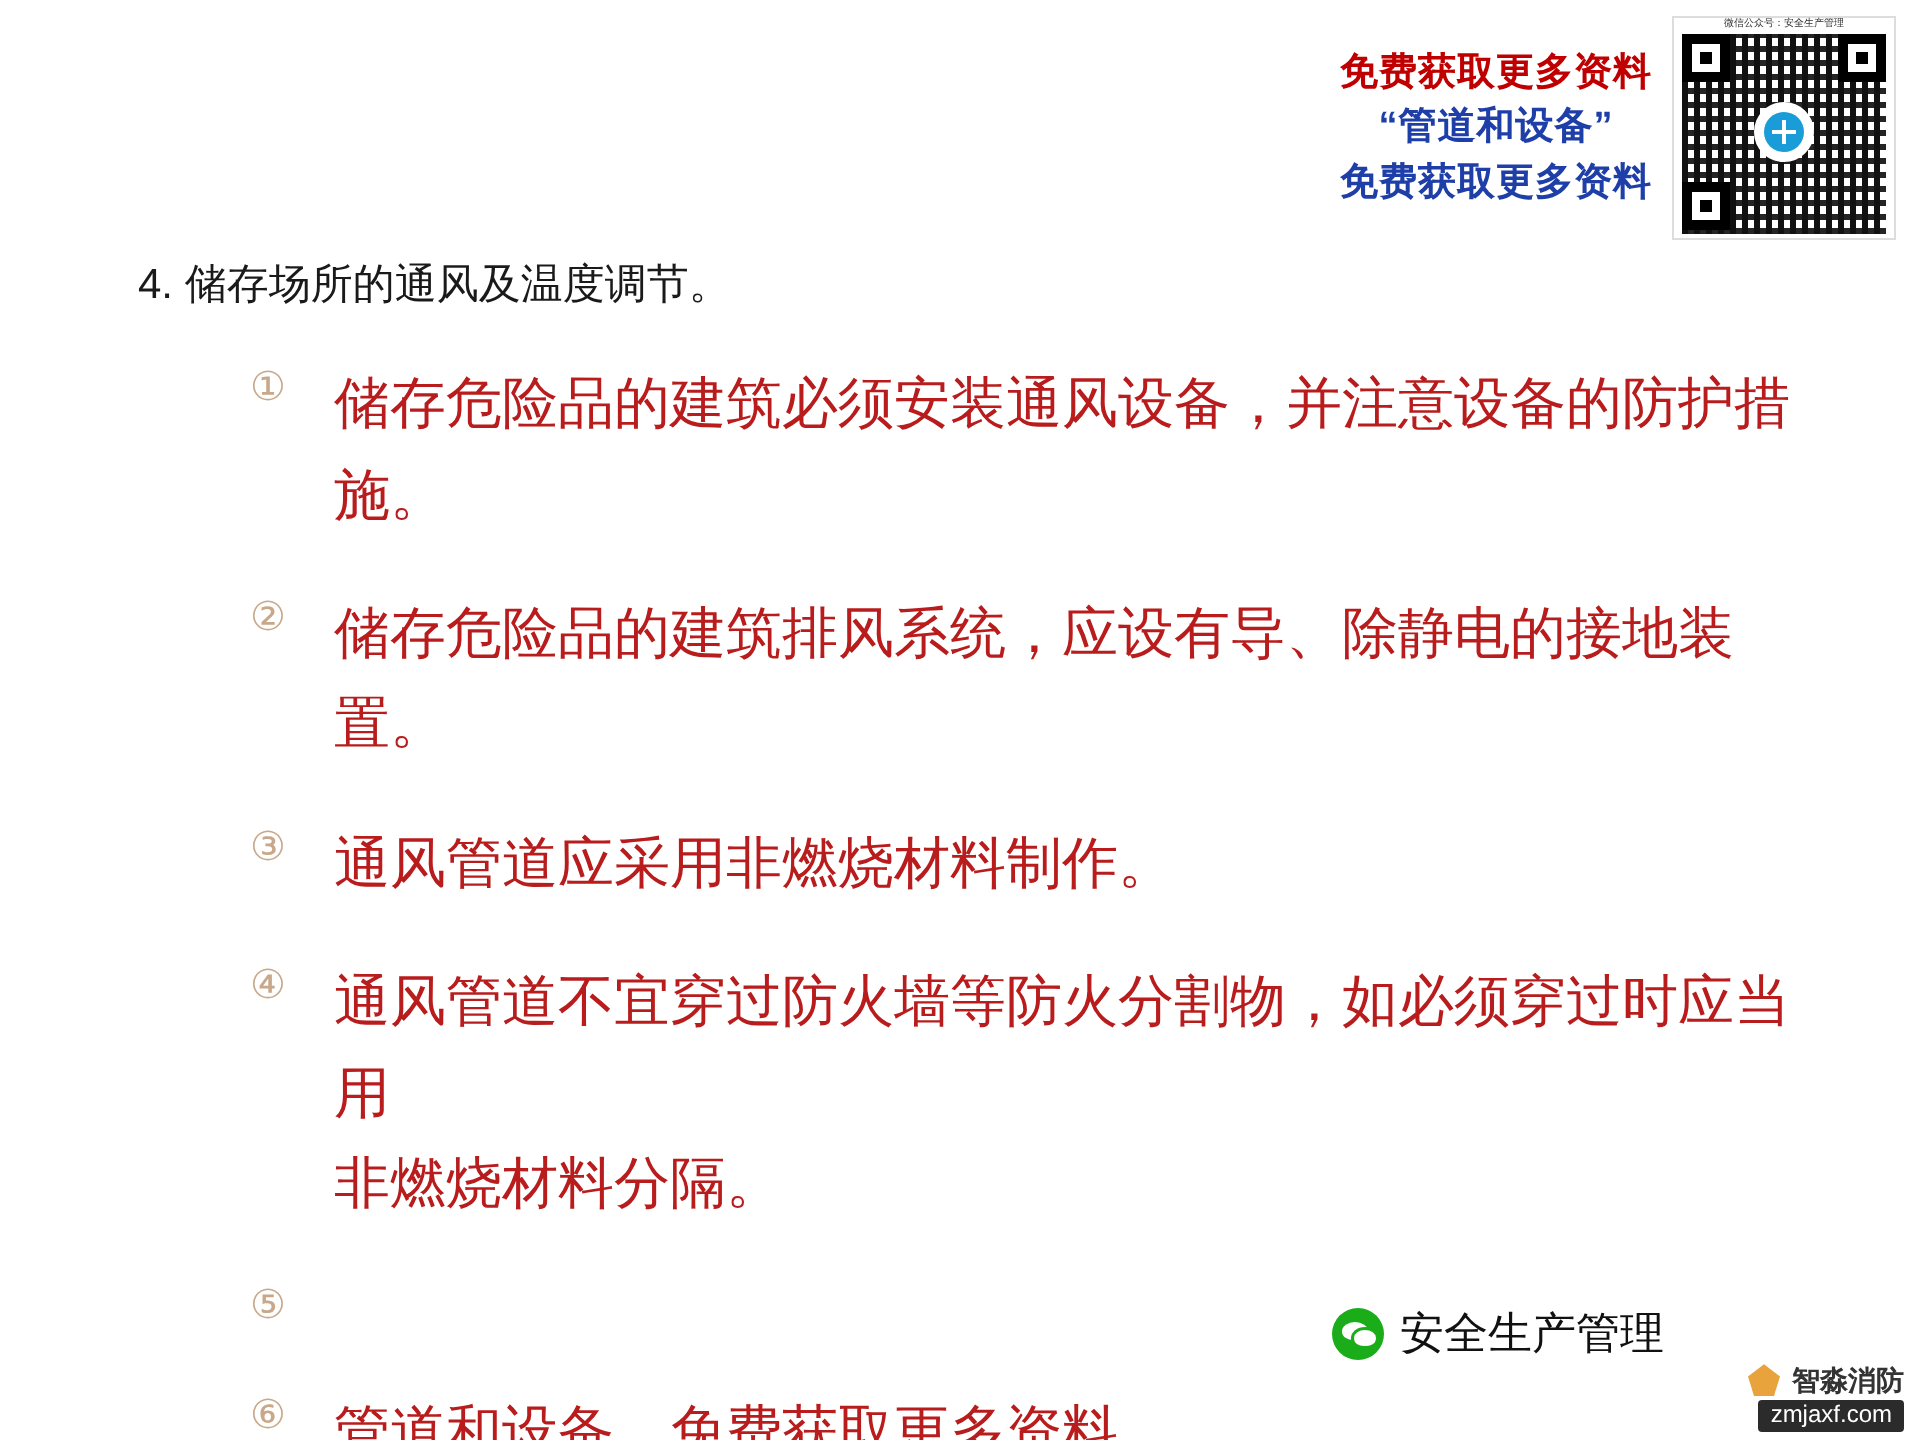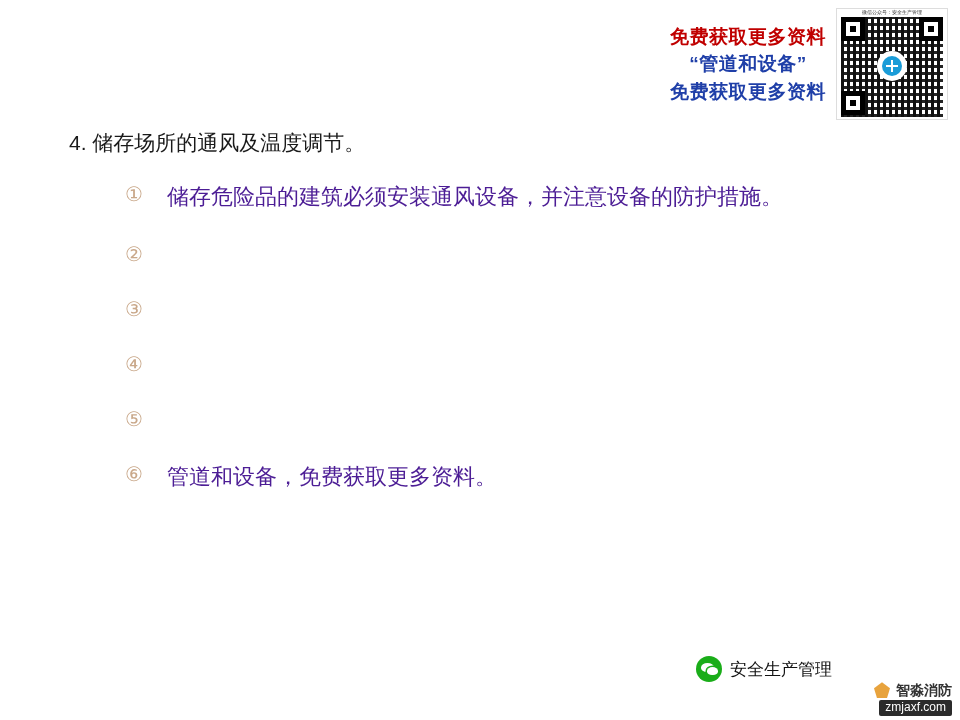--- a/index.html
+++ b/index.html
@@ -161,23 +161,23 @@
     flex: 0 0 42px;
     text-align: left;
     padding-left: 108px;
     box-sizing: content-box;
     font-size: 20px;
     color: #c9a88a;
     line-height: 1.55;
   }
   .item-text {
     flex: 1 1 auto;
-    font-size: 22px;
+    font-size: 28px;
     line-height: 1.62;
-    color: #4c1d95;
+    color: #b91c1c;
     padding-right: 40px;
   }
   .item-text .line2 {
     display: block;
   }
 
   
   .footer-account {
     position: absolute;
     right: 128px;
@@ -209,21 +209,21 @@
     position: absolute;
     left: 11px;
     top: 11px;
     width: 11px;
     height: 8px;
     border-radius: 50% 50% 45% 45%;
     background: #ffffff;
     box-shadow: 0 0 0 1.5px #1aad19;
   }
   .footer-account-name {
-    font-size: 17px;
+    font-size: 22px;
     color: #111;
     white-space: nowrap;
     text-align: right;
   }
 
   .watermark {
     position: absolute;
     right: 8px;
     bottom: 4px;
     display: flex;
@@ -281,26 +281,32 @@
 <div class="content">
   <div class="heading">4. 储存场所的通风及温度调节。</div>
 
   <ul class="list">
     <li class="item">
       <span class="marker">①</span>
       <span class="item-text">储存危险品的建筑必须安装通风设备，并注意设备的防护措施。</span>
     </li>
     <li class="item">
       <span class="marker">②</span>
+      <span class="item-text">储存危险品的建筑排风系统，应设有导、除静电的接地装置。</span>
     </li>
     <li class="item">
       <span class="marker">③</span>
+      <span class="item-text">通风管道应采用非燃烧材料制作。</span>
     </li>
     <li class="item">
       <span class="marker">④</span>
+      <span class="item-text">
+        <span>通风管道不宜穿过防火墙等防火分割物，如必须穿过时应当用</span>
+        <span class="line2">非燃烧材料分隔。</span>
+      </span>
     </li>
     <li class="item">
       <span class="marker">⑤</span>
       <span class="item-text">
       </span>
     </li>
     <li class="item">
       <span class="marker">⑥</span>
       <span class="item-text">管道和设备，免费获取更多资料。</span>
     </li>

